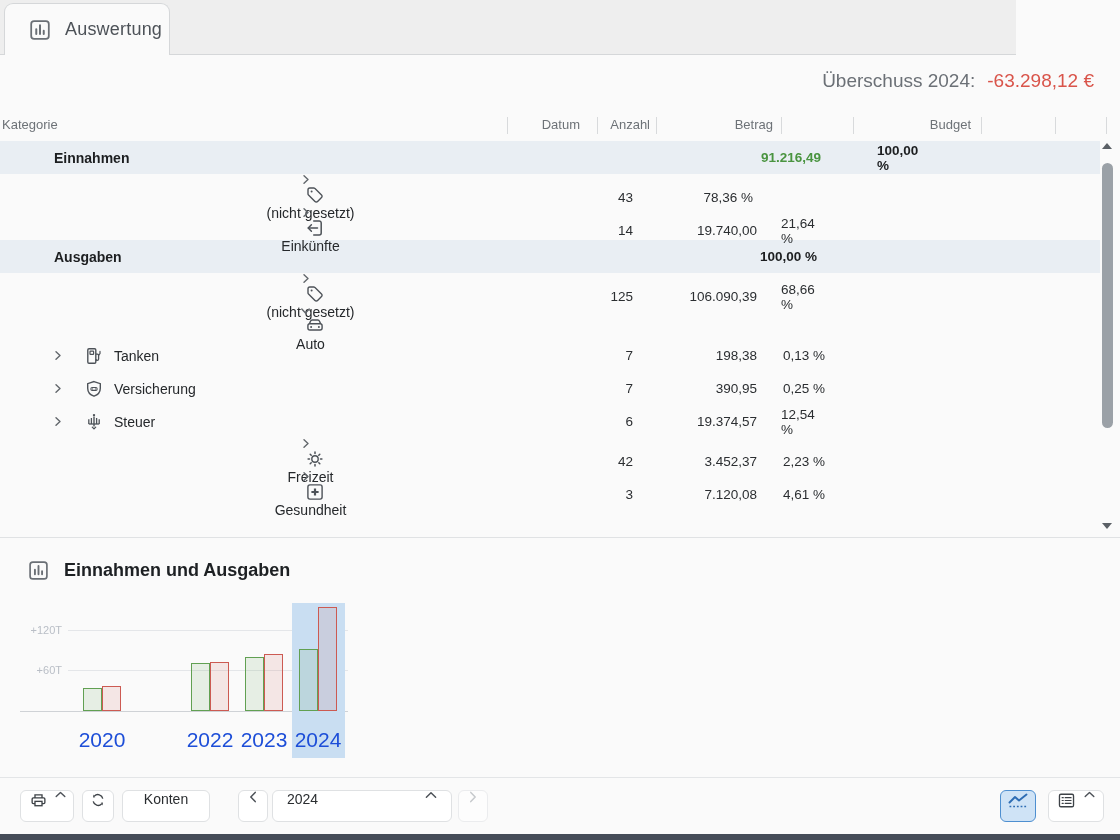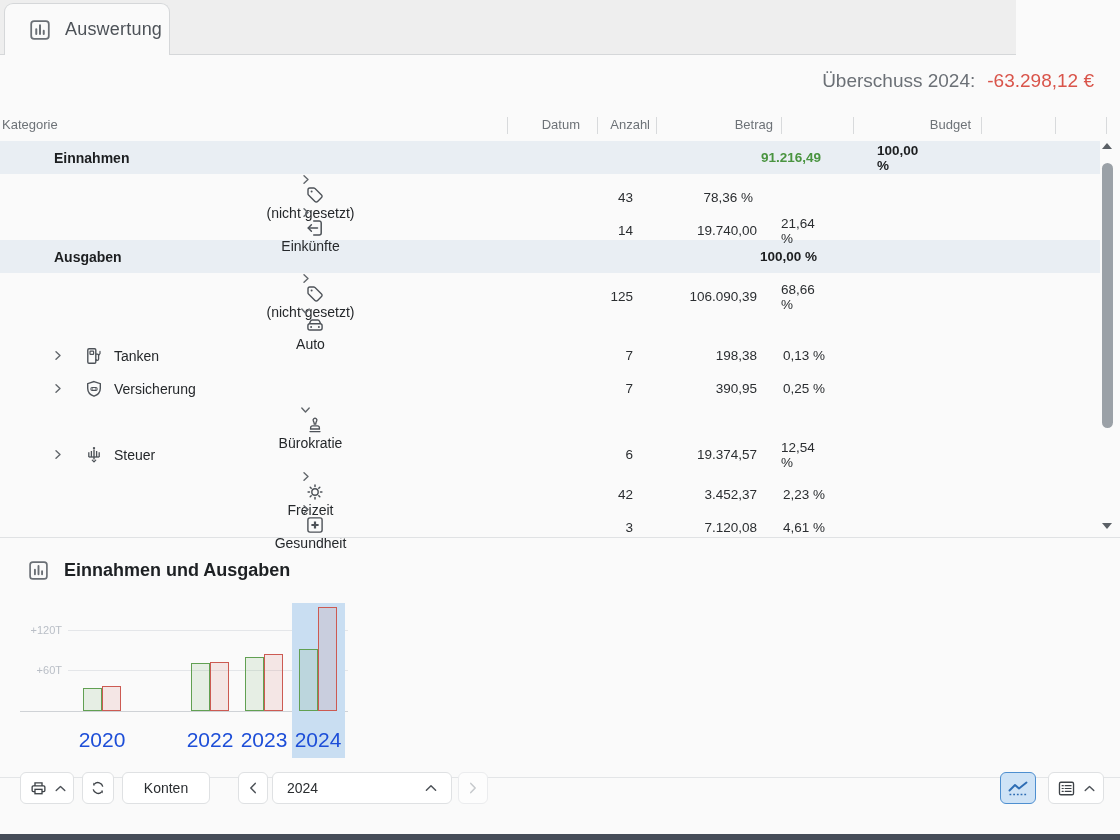--- a/index.html
+++ b/index.html
@@ -76,22 +76,22 @@
   .baseline { position:absolute; left:20px; width:328px; top:116px; height:1px; background:#cfd2d6; }
   .bar-group { position:absolute; top:8px; width:53px; height:155px; cursor:pointer; }
   .bar-group.selected { background:#c9def2; }
   .bar { position:absolute; bottom:47px; width:19px; border:1.5px solid; }
   .bar-income  { left:7.5px;  border-color:#61a052; background:rgba(97,160,82,0.13); }
   .bar-expense { left:26.5px; border-color:#cc5a52; background:rgba(204,90,82,0.12); }
   .bar-label { position:absolute; bottom:6px; left:0; width:100%; text-align:center; font-size:21px; color:#1d4ed8; }
 
   
   .toolbar-line { position:absolute; left:0; top:777px; width:1120px; height:1px; background:#e3e5e7; }
-  .btn { position:absolute; top:772px; height:32px; background:#fff; border:1px solid #dfe1e3; border-radius:6px;
-         display:flex; align-items:center; justify-content:center; color:#3d4247; cursor:pointer; font-size:14px; }
+  .btn { position:absolute; top:790px; height:32px; background:#fff; border:1px solid #dfe1e3; border-radius:6px;
+         display:flex; align-items:flex-start; justify-content:center; color:#3d4247; cursor:pointer; font-size:14px; }
   .btn-print { left:20px; width:54px; gap:7px; }
   .btn-sync { left:82px; width:32px; }
   .btn-konten { left:122px; width:88px; color:#2a2d30; }
   .btn-prev { left:238px; width:30px; }
   .btn-year { left:272px; width:180px; justify-content:space-between; padding:0 14px; color:#2a2d30; }
   .btn-next { left:458px; width:30px; border-color:#ebecee; color:#c6c9cc; background:#fdfdfd; cursor:default; }
   .btn-charttoggle { left:1000px; width:36px; background:#cfe3f6; border:1.5px solid #4e8fd0; }
   .btn-list { left:1048px; width:56px; gap:8px; }
   .chevglyph { display:flex; color:#4d5258; }
   .btn-next .chevglyph { color:#c6c9cc; }
@@ -292,42 +292,20 @@
           </span>
         <span class="clabel">Versicherung</span>
       </div>
       <div class="cell num num-anzahl">7</div>
       <div class="cell num num-betrag">390,95</div>
       <div class="cell num num-pct">0,25 %</div>
       <div class="cell"></div>
         <div class="cell"></div>
     </div>
 
-    <div class="row">
-      <div class="cell cat lvl0">
-        <span class="chev">
-            <svg width="11" height="10" viewBox="0 0 11 10">
-              <path d="M1.8 3 5.5 7 9.2 3" fill="none" stroke="currentColor" stroke-width="1.4" stroke-linecap="round" stroke-linejoin="round"></path>
-            </svg>
-          </span>
-        <span class="cicon">
-            <svg width="20" height="20" viewBox="0 0 20 20">
-              <path d="M11.6 6.1a1.9 1.9 0 1 0-3.2 0c.5.9.8 1.6.9 3.1h1.4c.1-1.5.4-2.2.9-3.1z" fill="none" stroke="currentColor" stroke-width="1.3"></path>
-              <path d="M5.6 12.9c0-1.1.9-2 2-2h4.8c1.1 0 2 .9 2 2v1.1H5.6z" fill="none" stroke="currentColor" stroke-width="1.3"></path>
-              <path d="M5 16.6h10" stroke="currentColor" stroke-width="1.3" stroke-linecap="round"></path>
-            </svg>
-          </span>
-        <span class="clabel">Bürokratie</span>
-      </div>
-      <div class="cell num num-anzahl"></div>
-        <div class="cell num num-betrag"></div>
-        <div class="cell num num-pct"></div>
-      <div class="cell"></div>
-        <div class="cell"></div>
-    </div>
 
     <div class="row">
       <div class="cell cat lvl1">
         <span class="chev">
             <svg width="10" height="11" viewBox="0 0 10 11">
               <path d="M3 1.8 7 5.5 3 9.2" fill="none" stroke="currentColor" stroke-width="1.4" stroke-linecap="round" stroke-linejoin="round"></path>
             </svg>
           </span>
         <span class="cicon">
             <svg width="20" height="20" viewBox="0 0 20 20">

